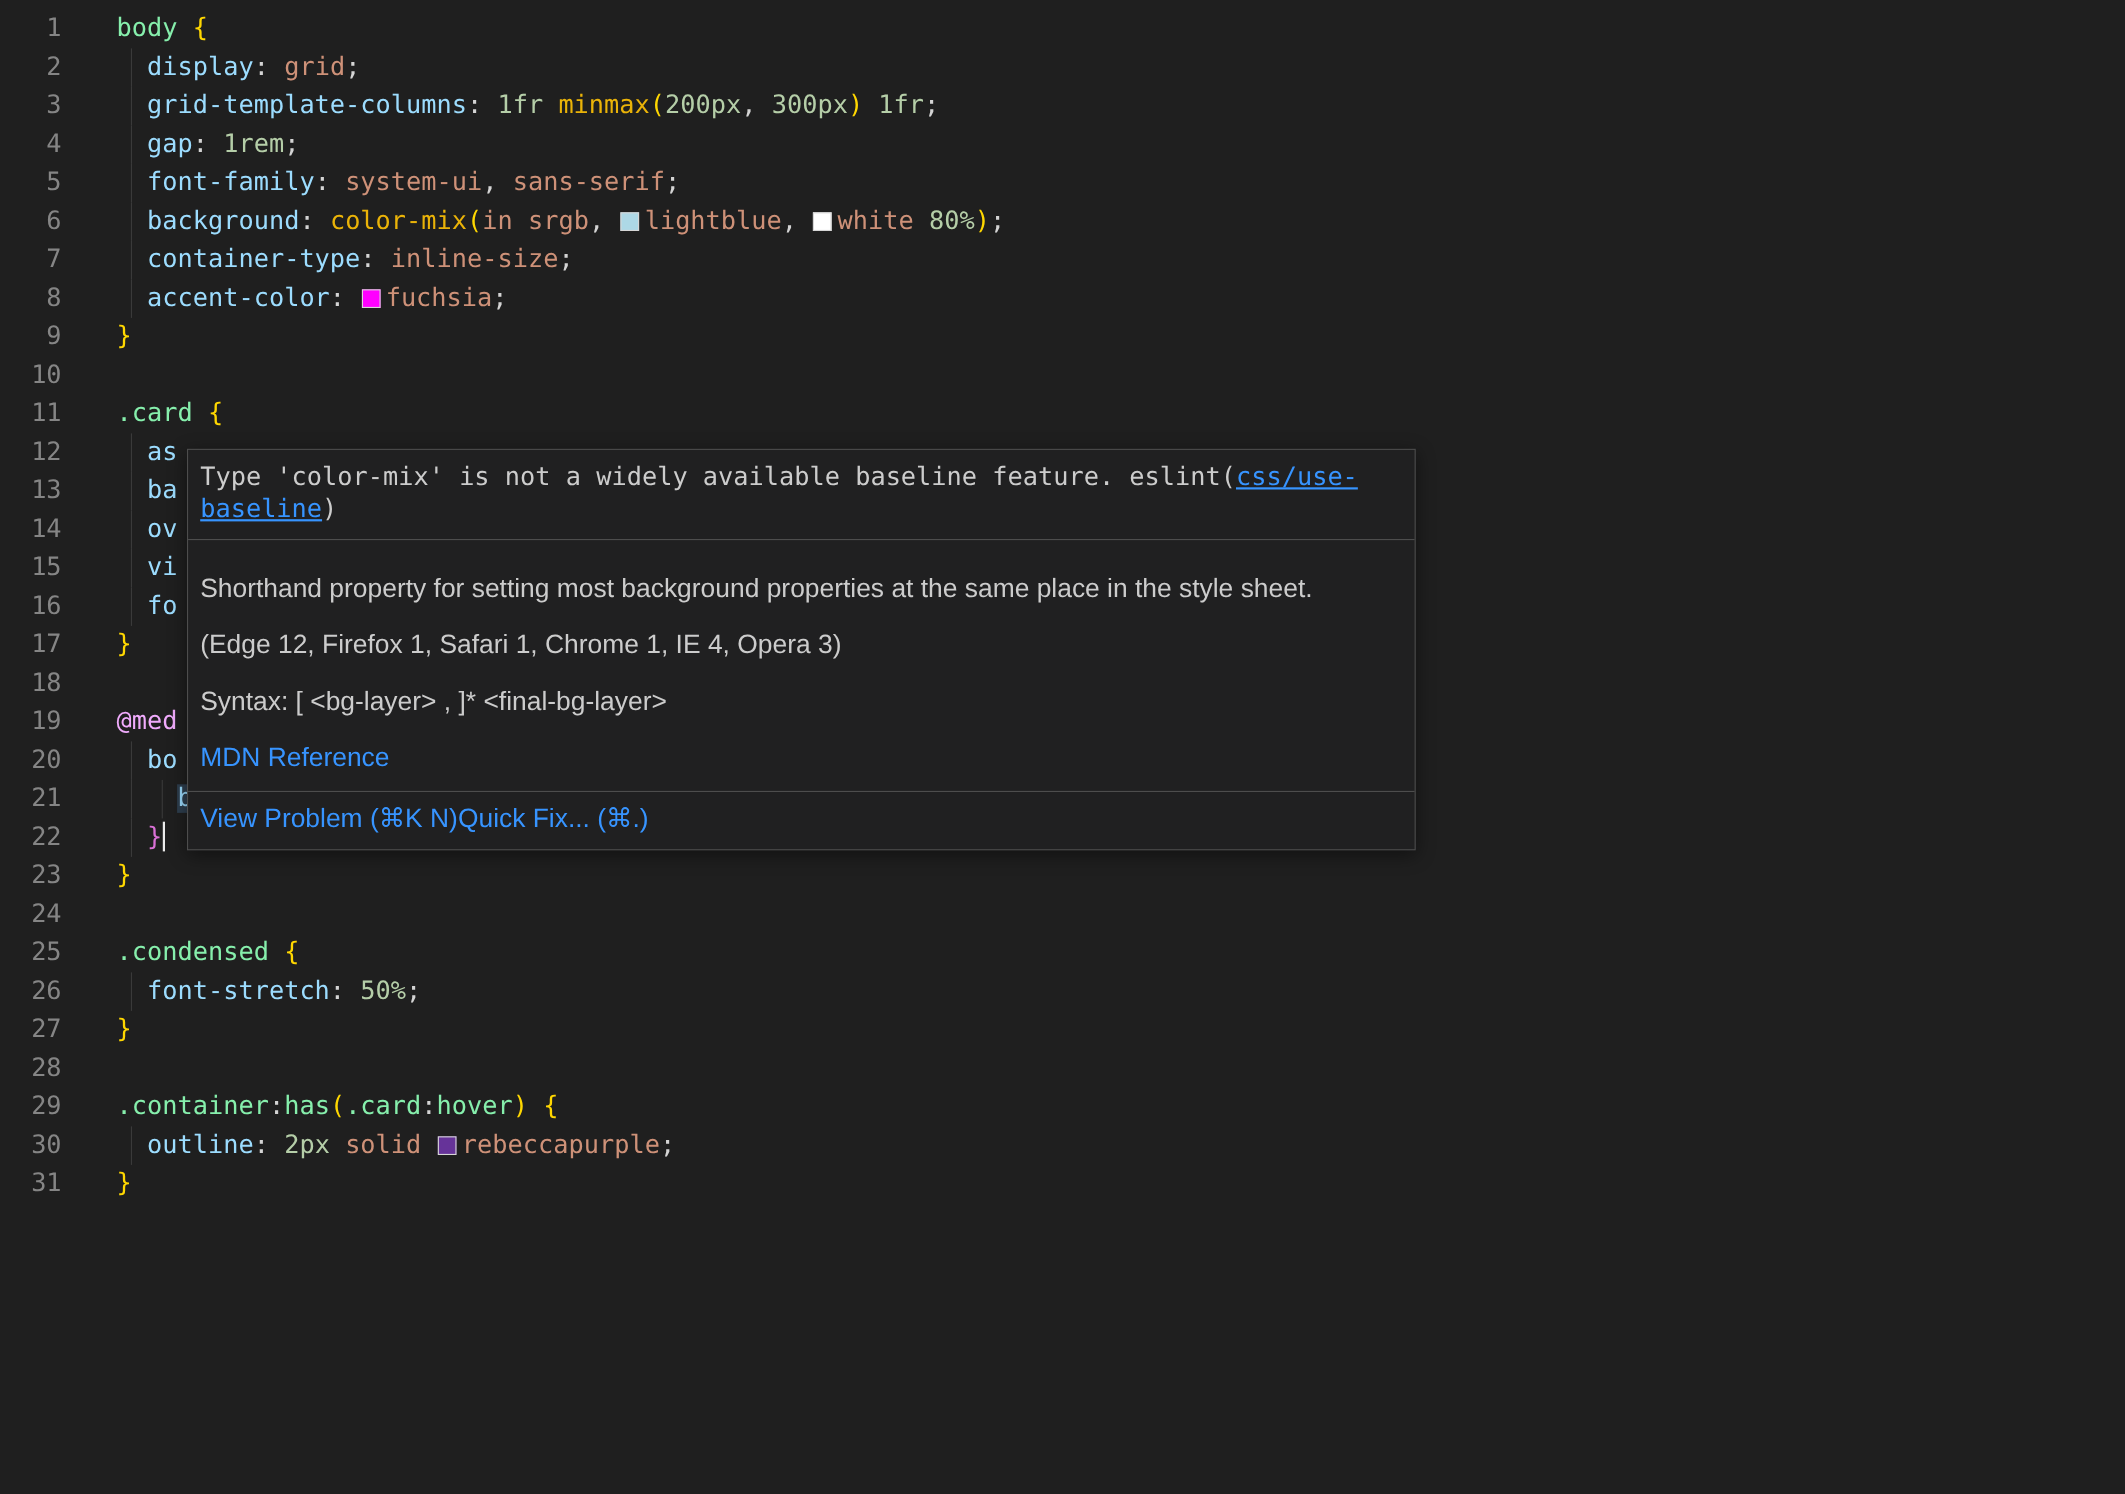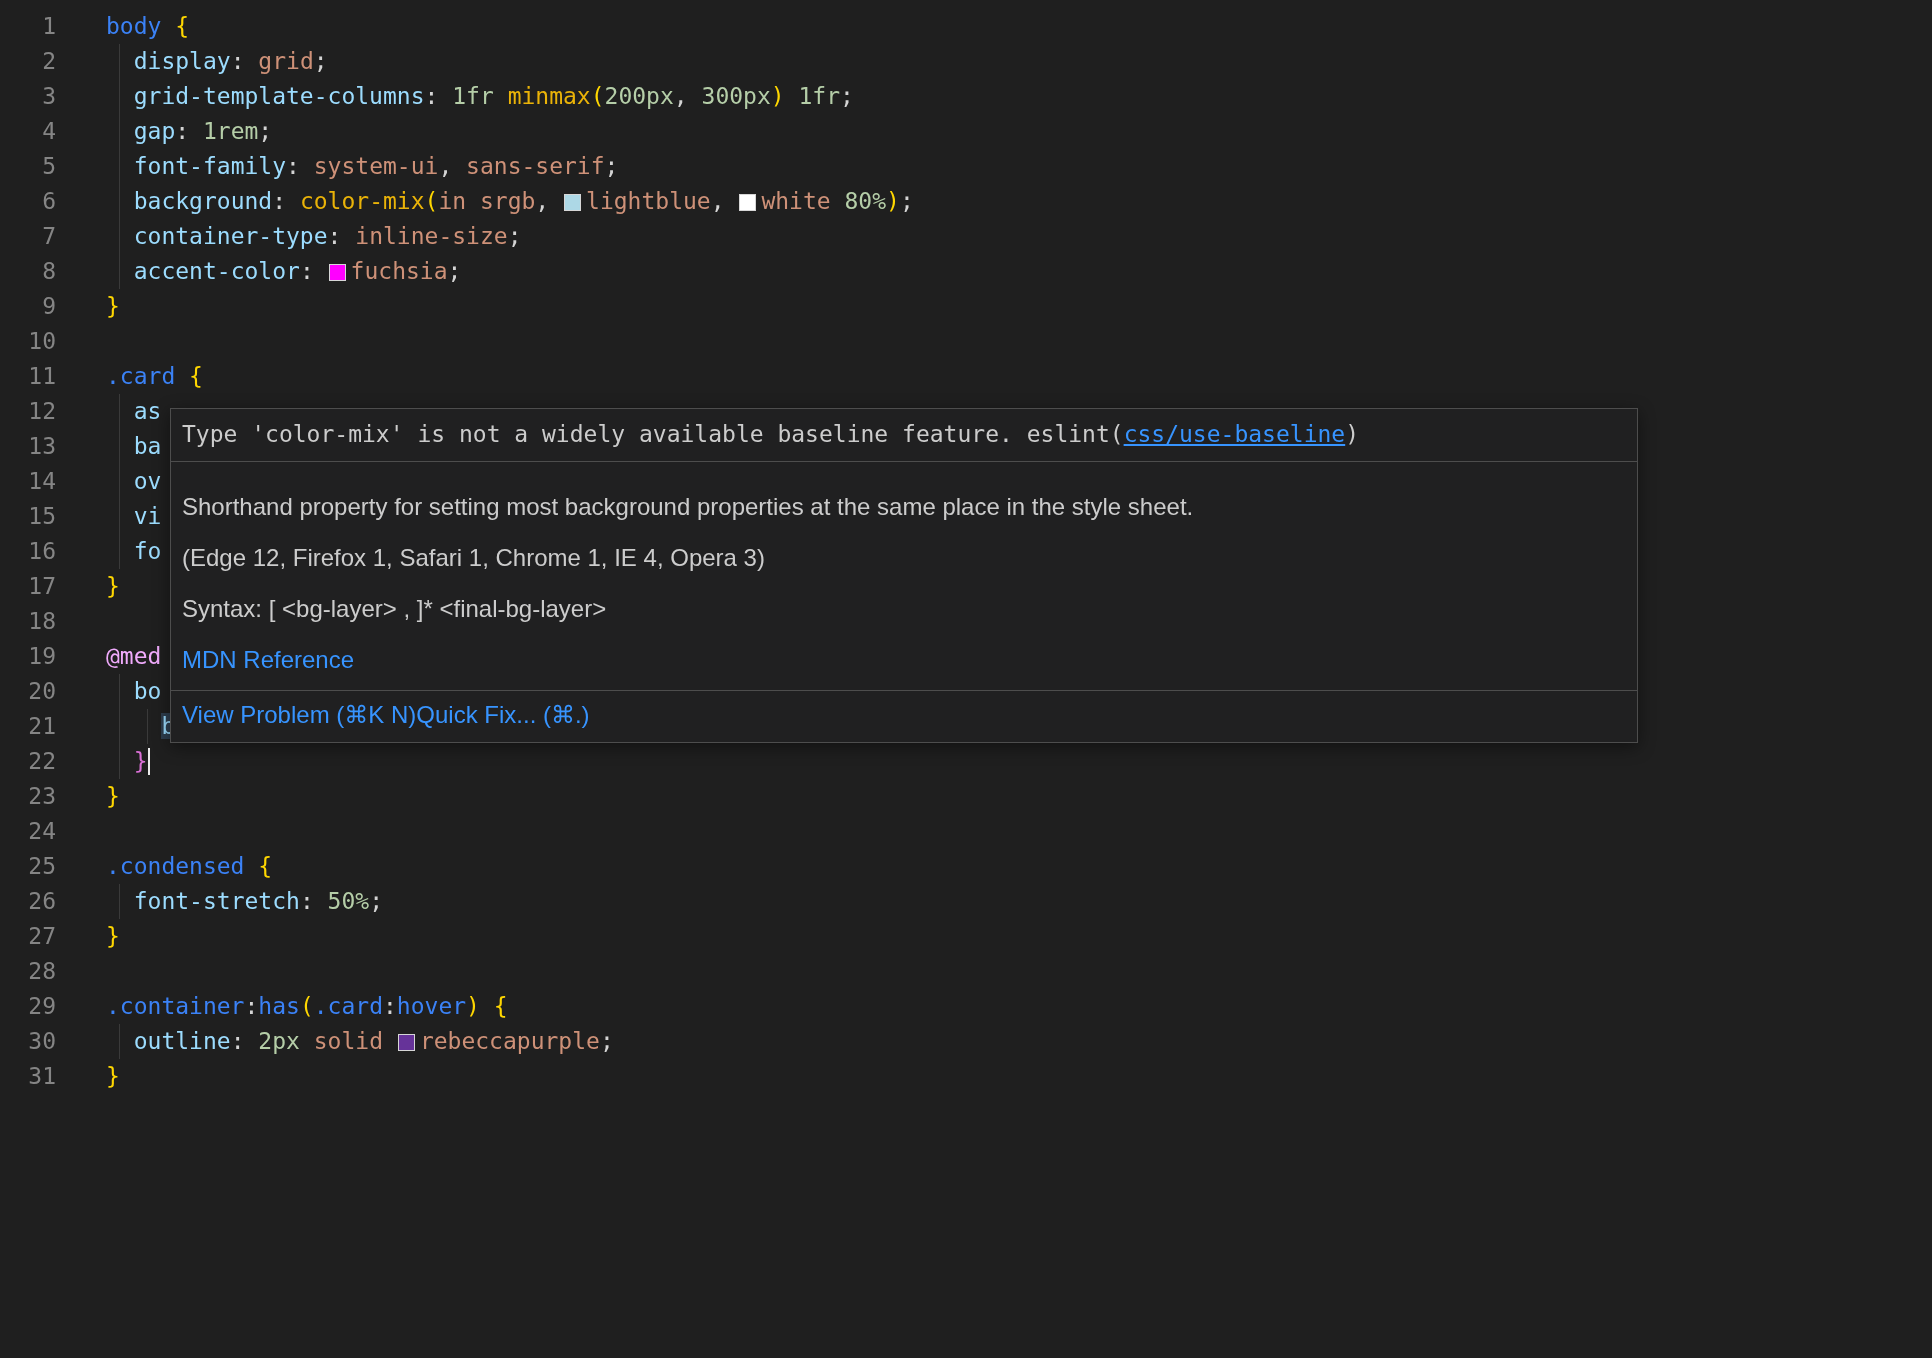--- a/index.html
+++ b/index.html
@@ -7,29 +7,29 @@
     width:1932px;height:1358px;overflow:hidden;position:relative;
     background:#1f1f1f;
     font-family:"DejaVu Sans Mono",monospace;
   }
   .editor{position:absolute;inset:0;padding-top:9px;font-size:23px;line-height:35px;}
   .row{display:flex;height:35px;}
   .gutter{flex:0 0 56px;text-align:right;color:#858585;}
   .code{margin-left:50px;position:relative;white-space:pre;color:#cccccc;}
   .guide{position:absolute;top:0;bottom:0;width:1px;background:#3a3a3a;}
   .tkp{color:#9cdcfe}.tkv{color:#ce9178}.tkn{color:#b5cea8}.tkf{color:#eab308}
-  .tks{color:#3b82f6}.tkb{color:#ffd700}.tkb2{color:#da70d6}.tko{color:#d4d4d4}
+  .tks{color:#86efac}.tkb{color:#ffd700}.tkb2{color:#da70d6}.tko{color:#d4d4d4}
   .tka{color:#f0abfc}.tkd{color:#cccccc}
   .sq{text-decoration-style:wavy;text-decoration-color:#c9a227;text-decoration-thickness:1px;text-underline-offset:6px;}
   .hl{background:rgba(58,88,116,.55);}
   .swatch{display:inline-block;width:17px;height:17px;border:1px solid #d6d6d6;box-sizing:border-box;margin:0 5px 0 1px;vertical-align:-2px;}
   .cursor{display:inline-block;width:2px;height:27px;background:#ececec;vertical-align:-6px;}
 
   .tooltip{
-    position:absolute;left:170px;top:408px;width:1468px;z-index:5;
+    position:absolute;left:170px;top:408px;width:1117px;z-index:5;
     background:#202021;border:1px solid #4d4d4d;box-sizing:border-box;
     box-shadow:0 4px 16px rgba(0,0,0,.45);
     color:#cccccc;font-family:"Liberation Sans",sans-serif;
   }
   .tt-msg{font-family:"DejaVu Sans Mono",monospace;font-size:23px;line-height:29px;padding:11px 11px 12px;}
   .tt-div{height:1px;background:#4d4d4d;}
   .tt-doc{padding:14px 11px 0;font-size:24px;}
   .tt-doc p{margin:16px 0 22px;line-height:29px;}
   .tt-doc p.last{margin-bottom:16px;}
   .tt-actions{display:flex;padding:10px 11px 13px;font-size:24px;}

